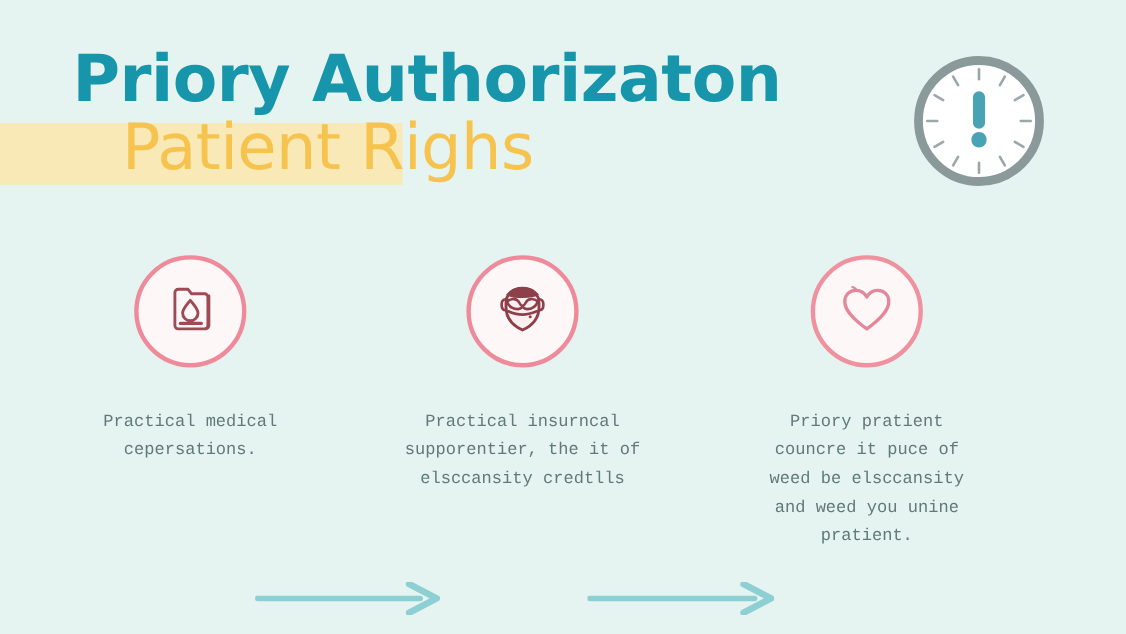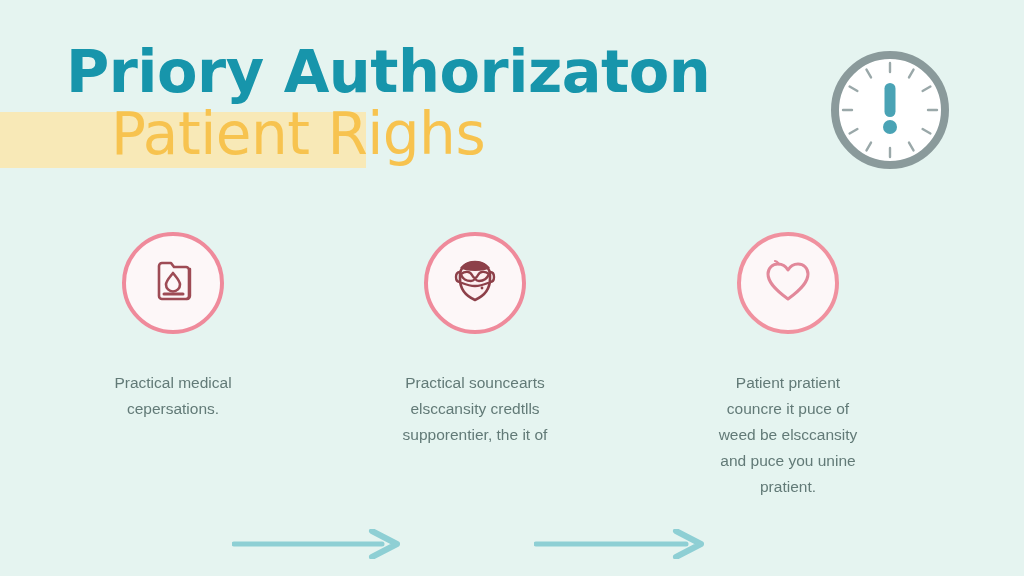--- a/index.html
+++ b/index.html
@@ -109,21 +109,21 @@
     border: 4px solid #ef8a9b;
     box-sizing: border-box;
     display: flex;
     align-items: center;
     justify-content: center;
   }
   .step-3 .icon-circle { border-color: #f0919f; }
 
   .step-text {
     margin-top: 36px;
-    font-family: Liberation Sans, sans-serif;
+    font-family: Liberation Mono, monospace;
     font-size: 15.5px;
     line-height: 1.68;
     color: #627a77;
     padding: 0 6px;
   }
   .step-text .tline { display: block; white-space: nowrap; }
 
   
   .arrow {
     position: absolute;
@@ -210,38 +210,38 @@
             <path d="M13 19 c-3 0-4 2-4 5 c0 3 1 5 4 5" fill="none" stroke="#8d4049" stroke-width="2.4" stroke-linejoin="round"></path>
             <path d="M43 19 c3 0 4 2 4 5 c0 3-1 5-4 5" fill="none" stroke="#8d4049" stroke-width="2.4" stroke-linejoin="round"></path>
             <path d="M13 15 c4-5 9-7 15-7 c6 0 11 2 15 7 c-3 2-8 3-15 3 c-7 0-12-1-15-3 z" fill="#8d4049"></path>
             <path d="M14 21 c4-3 9-3 11 1 c1 2 2 3 3 3 c1 0 2-1 3-3 c2-4 7-4 11-1 c-2 5-6 7-10 7 c-2 0-3-1-4-2 c-1 1-2 2-4 2 c-4 0-9-2-10-7 z" fill="none" stroke="#8d4049" stroke-width="2.4" stroke-linejoin="round"></path>
             <path d="M15 30 c5 2 9 3 13 3 c4 0 8-1 13-3" fill="none" stroke="#8d4049" stroke-width="2.4" stroke-linecap="round"></path>
             <circle cx="35" cy="35" r="1.4" fill="#8d4049"></circle>
           </svg>
         </span>
       </div>
       <div class="step-text">
-        <span class="tline">Practical souncearts</span>
+        <span class="tline">Practical insurncal</span>
+        <span class="tline">supporentier, the it of</span>
         <span class="tline">elsccansity credtlls</span>
-        <span class="tline">supporentier, the it of</span>
       </div>
     </div>
 
     <div class="step step-3">
       <div class="icon-circle">
         <span>
           <svg width="56" height="56" viewBox="0 0 56 56" aria-hidden="true">
             <path d="M28 46 C13 35 8 28 8 21 C8 15 12.5 11 18 11 C22 11 25.8 13.2 28 17 C30.2 13.2 34 11 38 11 C43.5 11 48 15 48 21 C48 28 43 35 28 46 z" fill="none" stroke="#e2889a" stroke-width="3" stroke-linejoin="round"></path>
             <path d="M19 11 c-1.5-2-3-3-4-3" fill="none" stroke="#e2889a" stroke-width="2.2" stroke-linecap="round"></path>
           </svg>
         </span>
       </div>
       <div class="step-text">
-        <span class="tline">Patient pratient</span>
+        <span class="tline">Priory pratient</span>
         <span class="tline">councre it puce of</span>
         <span class="tline">weed be elsccansity</span>
-        <span class="tline">and puce you unine</span>
+        <span class="tline">and weed you unine</span>
         <span class="tline">pratient.</span>
       </div>
     </div>
 
   </div>
 </div>
 
 </body></html>

